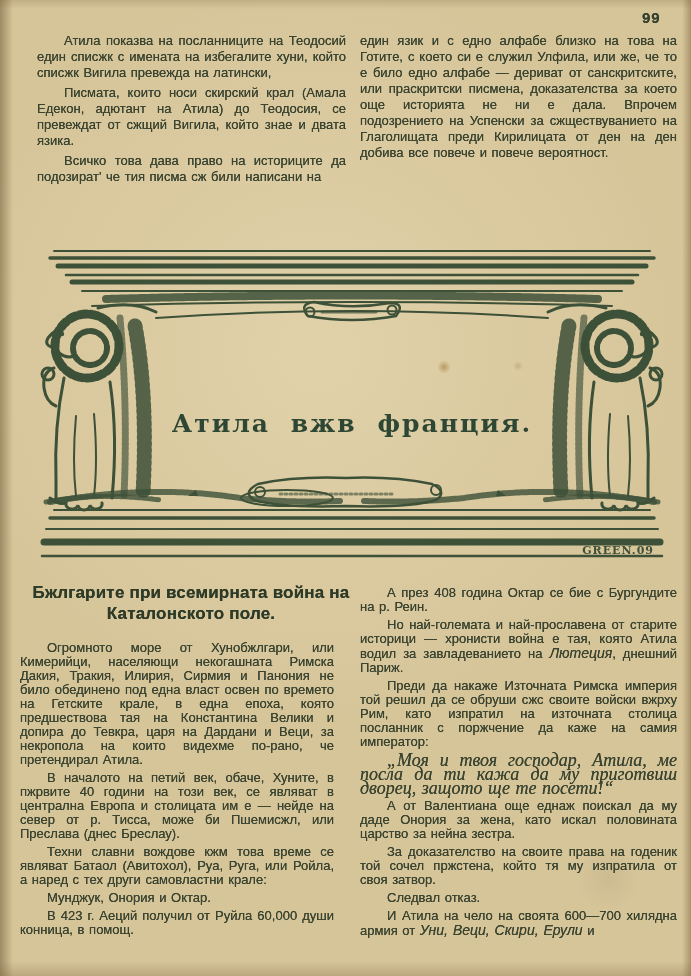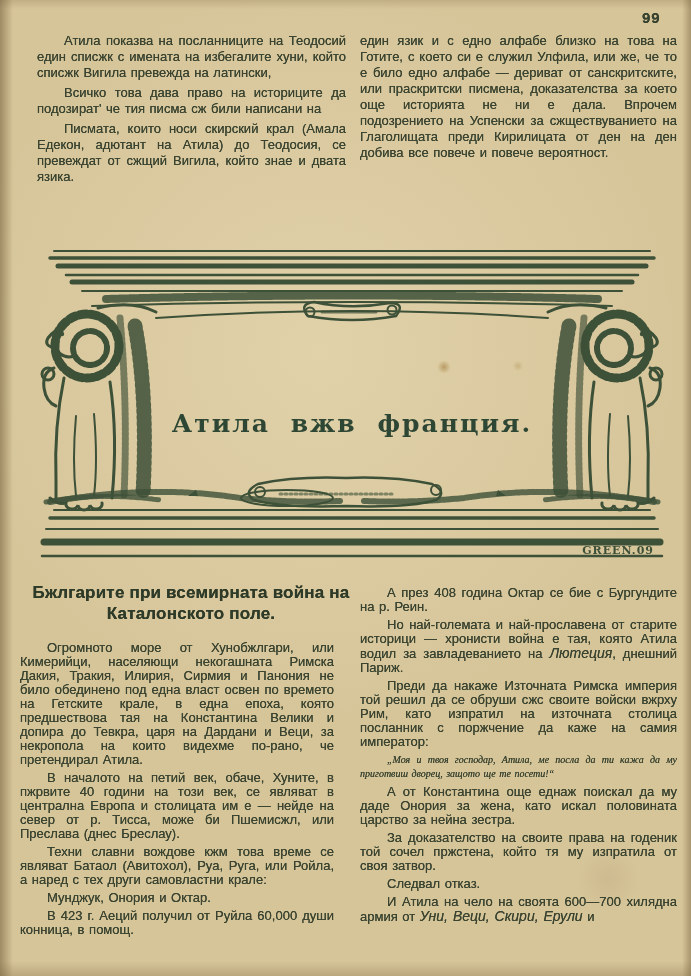--- a/index.html
+++ b/index.html
@@ -25,21 +25,21 @@
   .col-tl{left:37px;top:33px;width:309px;}
   .col-tr{left:360px;top:33px;width:317px;}
   .col-bl{left:20px;top:641px;width:314px;}
   .col-br{left:360px;top:586px;width:317px;}
   .para{
     text-align:justify;text-indent:27px;font-size:13px;line-height:16px;
     margin:0 0 4px 0;text-shadow:0 0 .5px currentColor;word-spacing:1px;
   }
   .col-bl .para,.col-br .para{line-height:14px;}
   .para.noindent{text-indent:0;}
-  .para.quote{font-family:"Liberation Serif",serif;font-style:italic;font-size:10px;}
+  .para.quote{font-family:"Liberation Serif",serif;font-style:italic;font-size:18px;}
   .it{font-style:italic;font-family:Liberation Sans, sans-serif;font-size:14px;}
   .heading{
     position:absolute;left:30px;top:582px;width:322px;margin:0;
     font-size:17px;line-height:21px;font-weight:bold;text-align:center;
     color:#2e3b28;letter-spacing:.2px;text-shadow:0 0 .5px currentColor;
   }
   .illustration{position:absolute;left:40px;top:246px;width:624px;height:334px;}
   .illustration svg{display:block;width:100%;height:100%;}
   .ill-title{
     font-family:"DejaVu Serif",serif;font-weight:bold;font-size:25px;
@@ -52,22 +52,22 @@
 </style>
 </head>
 <body>
 
 <div class="page">
 
   <div class="page-number">99</div>
 
   <div class="col col-tl">
       <div class="para"><span class="seg">Атила показва на посланниците на Теодосий един списжк с имената на избегалите хуни, който списжк Вигила превежда на латински,</span></div>
+      <div class="para"><span class="seg">Писмата, които носи скирский крал (Амала Едекон, адютант на Атила) до Теодосия, се превеждат от сжщий Вигила, който знае и двата язика.</span></div>
       <div class="para"><span class="seg">Всичко това дава право на историците да подозират' че тия писма сж били написани на</span></div>
-      <div class="para"><span class="seg">Писмата, които носи скирский крал (Амала Едекон, адютант на Атила) до Теодосия, се превеждат от сжщий Вигила, който знае и двата язика.</span></div>
     </div>
   <div class="col col-tr">
       <div class="para noindent"><span class="seg">един язик и с едно алфабе близко на това на Готите, с което си е служил Улфила, или же, че то е било едно алфабе — дериват от санскритските, или праскритски писмена, доказателства за което още историята не ни е дала. Впрочем подозрението на Успенски за сжществуванието на Глаголищата преди Кирилицата от ден на ден добива все повече и повече вероятност.</span></div>
     </div>
 
   <div class="illustration">
     <svg viewBox="0 0 624 334">
       <g stroke="#3d5038" fill="none" stroke-linecap="round">
 
         <g>
@@ -144,19 +144,19 @@
       <div class="para"><span class="seg">В началото на петий век, обаче, Хуните, в пжрвите 40 години на този век, се являват в централна Европа и столицата им е — нейде на север от р. Тисса, може би Пшемисжл, или Преслава (днес Бреслау).</span></div>
       <div class="para"><span class="seg">Техни славни вождове кжм това време се являват Батаол (Авитохол), Руа, Руга, или Ройла, а наред с тех други самовластни крале:</span></div>
       <div class="para"><span class="seg">Мунджук, Онория и Октар.</span></div>
       <div class="para"><span class="seg">В 423 г. Аеций получил от Руйла 60,000 души конница, в помощ.</span></div>
     </div>
   <div class="col col-br">
       <div class="para"><span class="seg">А през 408 година Октар се бие с Бургундите на р. Реин.</span></div>
       <div class="para"><span class="seg">Но най-големата и най-прославена от старите историци — хронисти война е тая, която Атила водил за завладеванието на </span><span class="it">Лютеция</span><span class="seg">, днешний Париж.</span></div>
       <div class="para"><span class="seg">Преди да накаже Източната Римска империя той решил да се обруши сжс своите войски вжрху Рим, като изпратил на източната столица посланник с поржчение да каже на самия император:</span></div>
       <div class="para quote"><span class="seg">„Моя и твоя господар, Атила, ме посла да ти кажа да му приготвиш дворец, защото ще те посети!“</span></div>
-      <div class="para"><span class="seg">А от Константина още еднаж поискал да му даде Онория за жена, като искал половината царство за нейна зестра.</span></div>
+      <div class="para"><span class="seg">А от Валентиана още еднаж поискал да му даде Онория за жена, като искал половината царство за нейна зестра.</span></div>
       <div class="para"><span class="seg">За доказателство на своите права на годеник той сочел пржстена, който тя му изпратила от своя затвор.</span></div>
       <div class="para"><span class="seg">Следвал отказ.</span></div>
       <div class="para"><span class="seg">И Атила на чело на своята 600—700 хилядна армия от </span><span class="it">Уни, Веци, Скири, Ерули</span><span class="seg"> и</span></div>
     </div>
 
 </div>
 
 </body></html>

